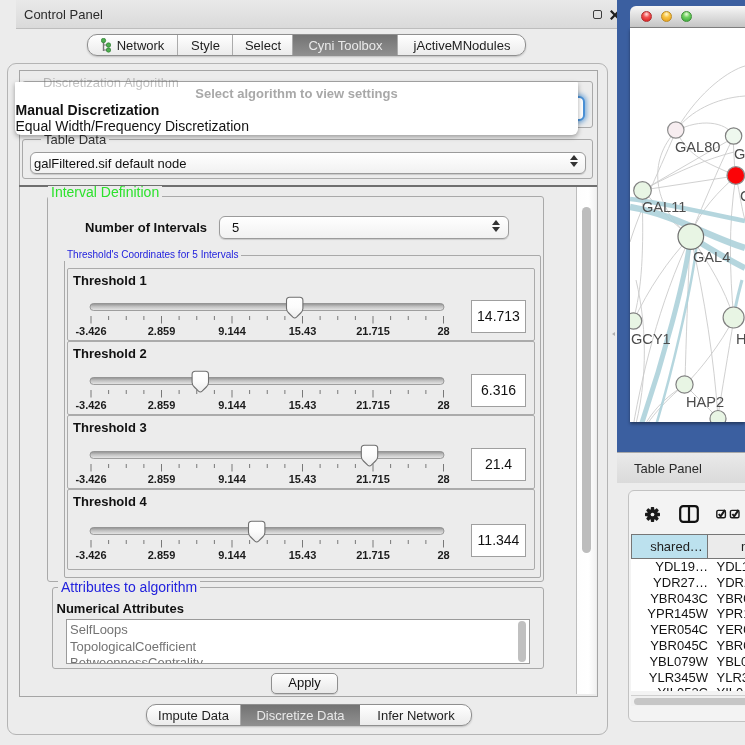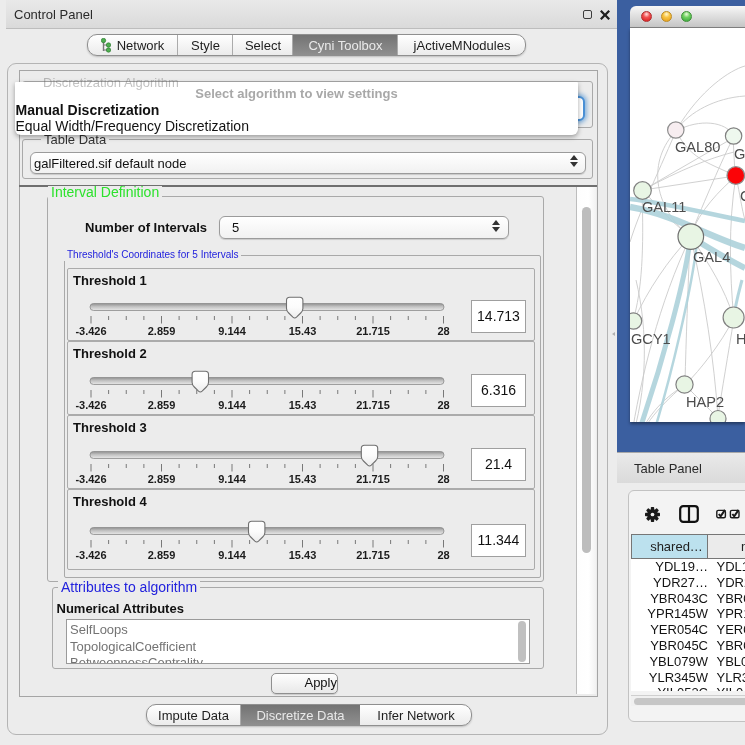--- a/index.html
+++ b/index.html
@@ -16,21 +16,21 @@
 .vfield{position:absolute;background:#fff;border:1px solid #9f9f9f;font-size:14px;color:#111;text-align:center}
 .segbar{position:absolute;height:20px;border:1px solid #8f8f8f;border-radius:10px;background:linear-gradient(#ffffff,#ebebeb);box-shadow:0 1px 2px rgba(0,0,0,0.2);overflow:hidden}
 .seg{position:absolute;top:0;bottom:0;font-size:13px;color:#1d1d1d;display:flex;align-items:center;justify-content:center;border-left:1px solid #ababab}
 .seg.first{border-left:none}
 .seg.sel{background:linear-gradient(#737373,#8f8f8f);color:#e9e9e9}
 .rowtxt{position:absolute;font-size:13px;color:#141414;white-space:nowrap}
 </style>
 </head>
 <body>
 
-<div class="abs" style="left:6px;top:0;width:616px;height:28px;background:linear-gradient(#e9e9e9,#dadada);border-bottom:1px solid #bdbdbd">
+<div class="abs" style="left:16px;top:0;width:616px;height:28px;background:linear-gradient(#e9e9e9,#dadada);border-bottom:1px solid #bdbdbd">
   <div class="abs" style="left:8px;top:7px;font-size:13px;color:#2a2a2a">Control Panel</div>
   <div class="abs" style="left:577px;top:10px;width:7px;height:7px;border:1.6px solid #3c3c3c;border-radius:2px"></div>
   <svg class="abs" style="left:594px;top:9.5px" width="10" height="10" viewBox="0 0 10 10">
     <path d="M1.6 0 L5 3.4 L8.4 0 L10 1.6 L6.6 5 L10 8.4 L8.4 10 L5 6.6 L1.6 10 L0 8.4 L3.4 5 L0 1.6 Z" fill="#1f1f1f"></path>
   </svg>
 </div>
 
 <div class="abs" style="left:7px;top:63px;width:599px;height:670px;border:1px solid #b4b4b4;border-radius:9px;background:#ececec"></div>
 
 <div class="abs" style="left:19px;top:70px;width:577px;height:625px;border:1px solid #a5a5a5;background:#ececec"></div>
@@ -157,21 +157,21 @@
 </svg>
 
 <div class="grp" style="left:52px;top:587px;width:490px;height:80px"></div>
 <div class="gtitle" style="left:58px;top:581px;color:#2222dd;font-size:14px">Attributes to algorithm</div>
 <div class="abs" style="left:56.5px;top:601px;font-size:13px;font-weight:bold;color:#111">Numerical Attributes</div>
 <div class="abs" style="left:66px;top:619px;width:464px;height:45px;background:#fff;border:1px solid #9a9a9a;overflow:hidden;box-sizing:border-box">
   <div style="font-size:13px;color:#737373;line-height:16.5px;padding:2px 16px 0 3px">SelfLoops<br>TopologicalCoefficient<br>BetweennessCentrality</div>
   <div class="abs" style="right:3px;top:1px;width:8px;height:41px;background:#c0c0c0;border-radius:4px"></div>
 </div>
 
-<div class="abs" style="left:271px;top:673px;width:65px;height:19px;border:1px solid #8f8f8f;border-radius:5px;background:linear-gradient(#fefefe,#e8e8e8);font-size:13px;color:#111;text-align:right;line-height:18px;box-shadow:0 1px 1px rgba(0,0,0,0.15)">Apply</div>
+<div class="abs" style="left:271px;top:673px;width:65px;height:19px;border:1px solid #8f8f8f;border-radius:5px;background:linear-gradient(#fefefe,#e8e8e8);font-size:13px;color:#111;text-align:center;line-height:18px;box-shadow:0 1px 1px rgba(0,0,0,0.15)">Apply</div>
 
 <div class="segbar" style="left:146px;top:704px;width:324px">
   <div class="seg first" style="left:0;width:93px">Impute Data</div>
   <div class="seg" style="left:212px;width:112px">Infer Network</div>
   <div class="seg sel" style="left:93px;width:119px">Discretize Data</div>
 </div>
 
 <div class="abs" style="left:617px;top:0;width:128px;height:452px;background:#3b5fa0"></div>
 
 <div class="abs" style="left:630px;top:6px;width:115px;height:21px;background:linear-gradient(#f7f7f7,#c5c5c5);border-radius:6px 0 0 0;border-bottom:1px solid #818181">

